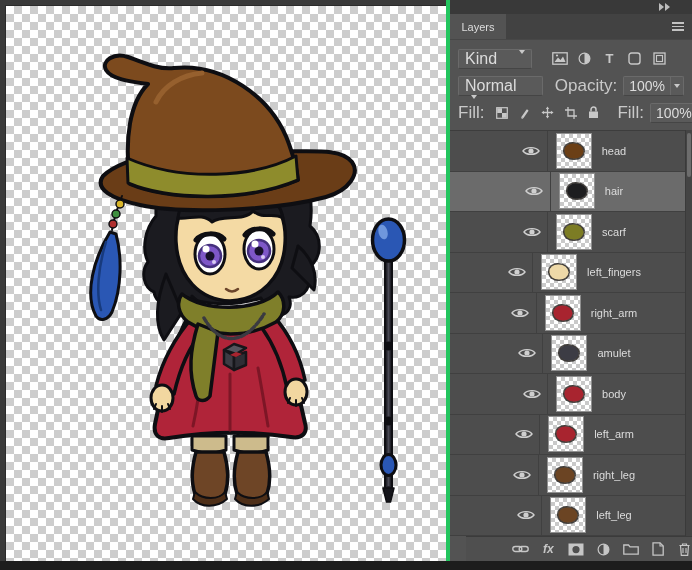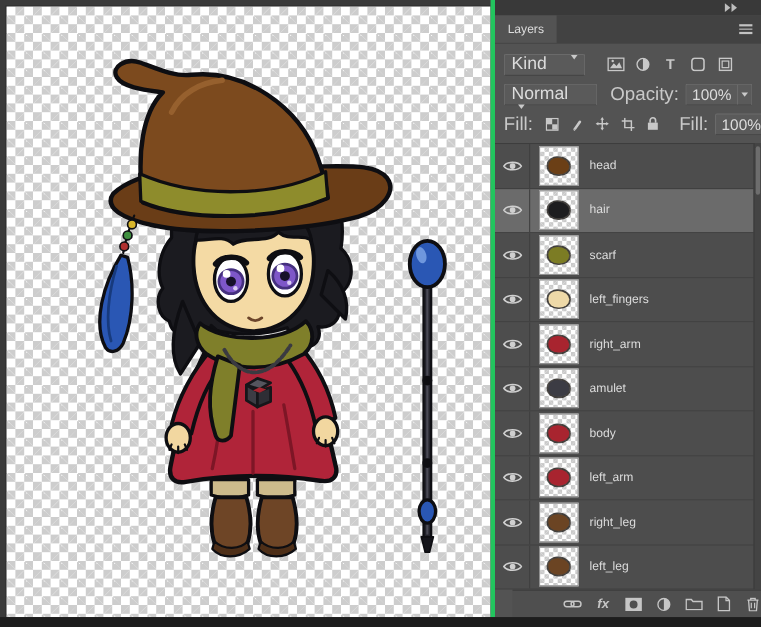--- a/index.html
+++ b/index.html
@@ -40,21 +40,21 @@
   .value-box .chev-cell{border-left:1px solid #6a6a6a;height:100%;display:flex;align-items:center;padding:0 3px;}
   .icon-btn{width:23px;height:20px;display:flex;align-items:center;justify-content:center;cursor:pointer;border-radius:2px;}
   .icon-btn svg{display:block;}
   .t-glyph{color:#c8c8c8;font-size:13px;font-weight:bold;}
   .filter-icons{display:flex;margin-left:16px;gap:2px;}
   .lock-icons{display:flex;margin-left:8px;gap:4px;}
   .lock-btn{width:19px;height:18px;display:flex;align-items:center;justify-content:center;cursor:pointer;}
 
   
   .layers-list{position:absolute;left:0;right:0;top:130px;bottom:25px;background:#4d4d4d;border-top:1px solid #3d3d3d;overflow:hidden;}
-  .layer-row{display:flex;align-items:center;height:40.5px;border-bottom:1px solid #404040;background:#4d4d4d;cursor:pointer;}
+  .layer-row{display:flex;align-items:center;height:40.5px;border-bottom:1px solid #404040;background:#4d4d4d;cursor:pointer;justify-content:center;}
   .layer-row.selected{background:#6b6b6b;}
   .eye-cell{width:32px;height:100%;display:flex;align-items:center;justify-content:center;border-right:1px solid #404040;cursor:pointer;}
   .thumb{width:36px;height:36px;margin-left:8px;border:1px solid #8f8f8f;position:relative;flex:none;
     background-color:#ffffff;
     background-image:
       linear-gradient(45deg,#c9c9c9 25%,transparent 25%),
       linear-gradient(-45deg,#c9c9c9 25%,transparent 25%),
       linear-gradient(45deg,transparent 75%,#c9c9c9 75%),
       linear-gradient(-45deg,transparent 75%,#c9c9c9 75%);
     background-size:8px 8px;background-position:0 0,0 4px,4px -4px,-4px 0;}

